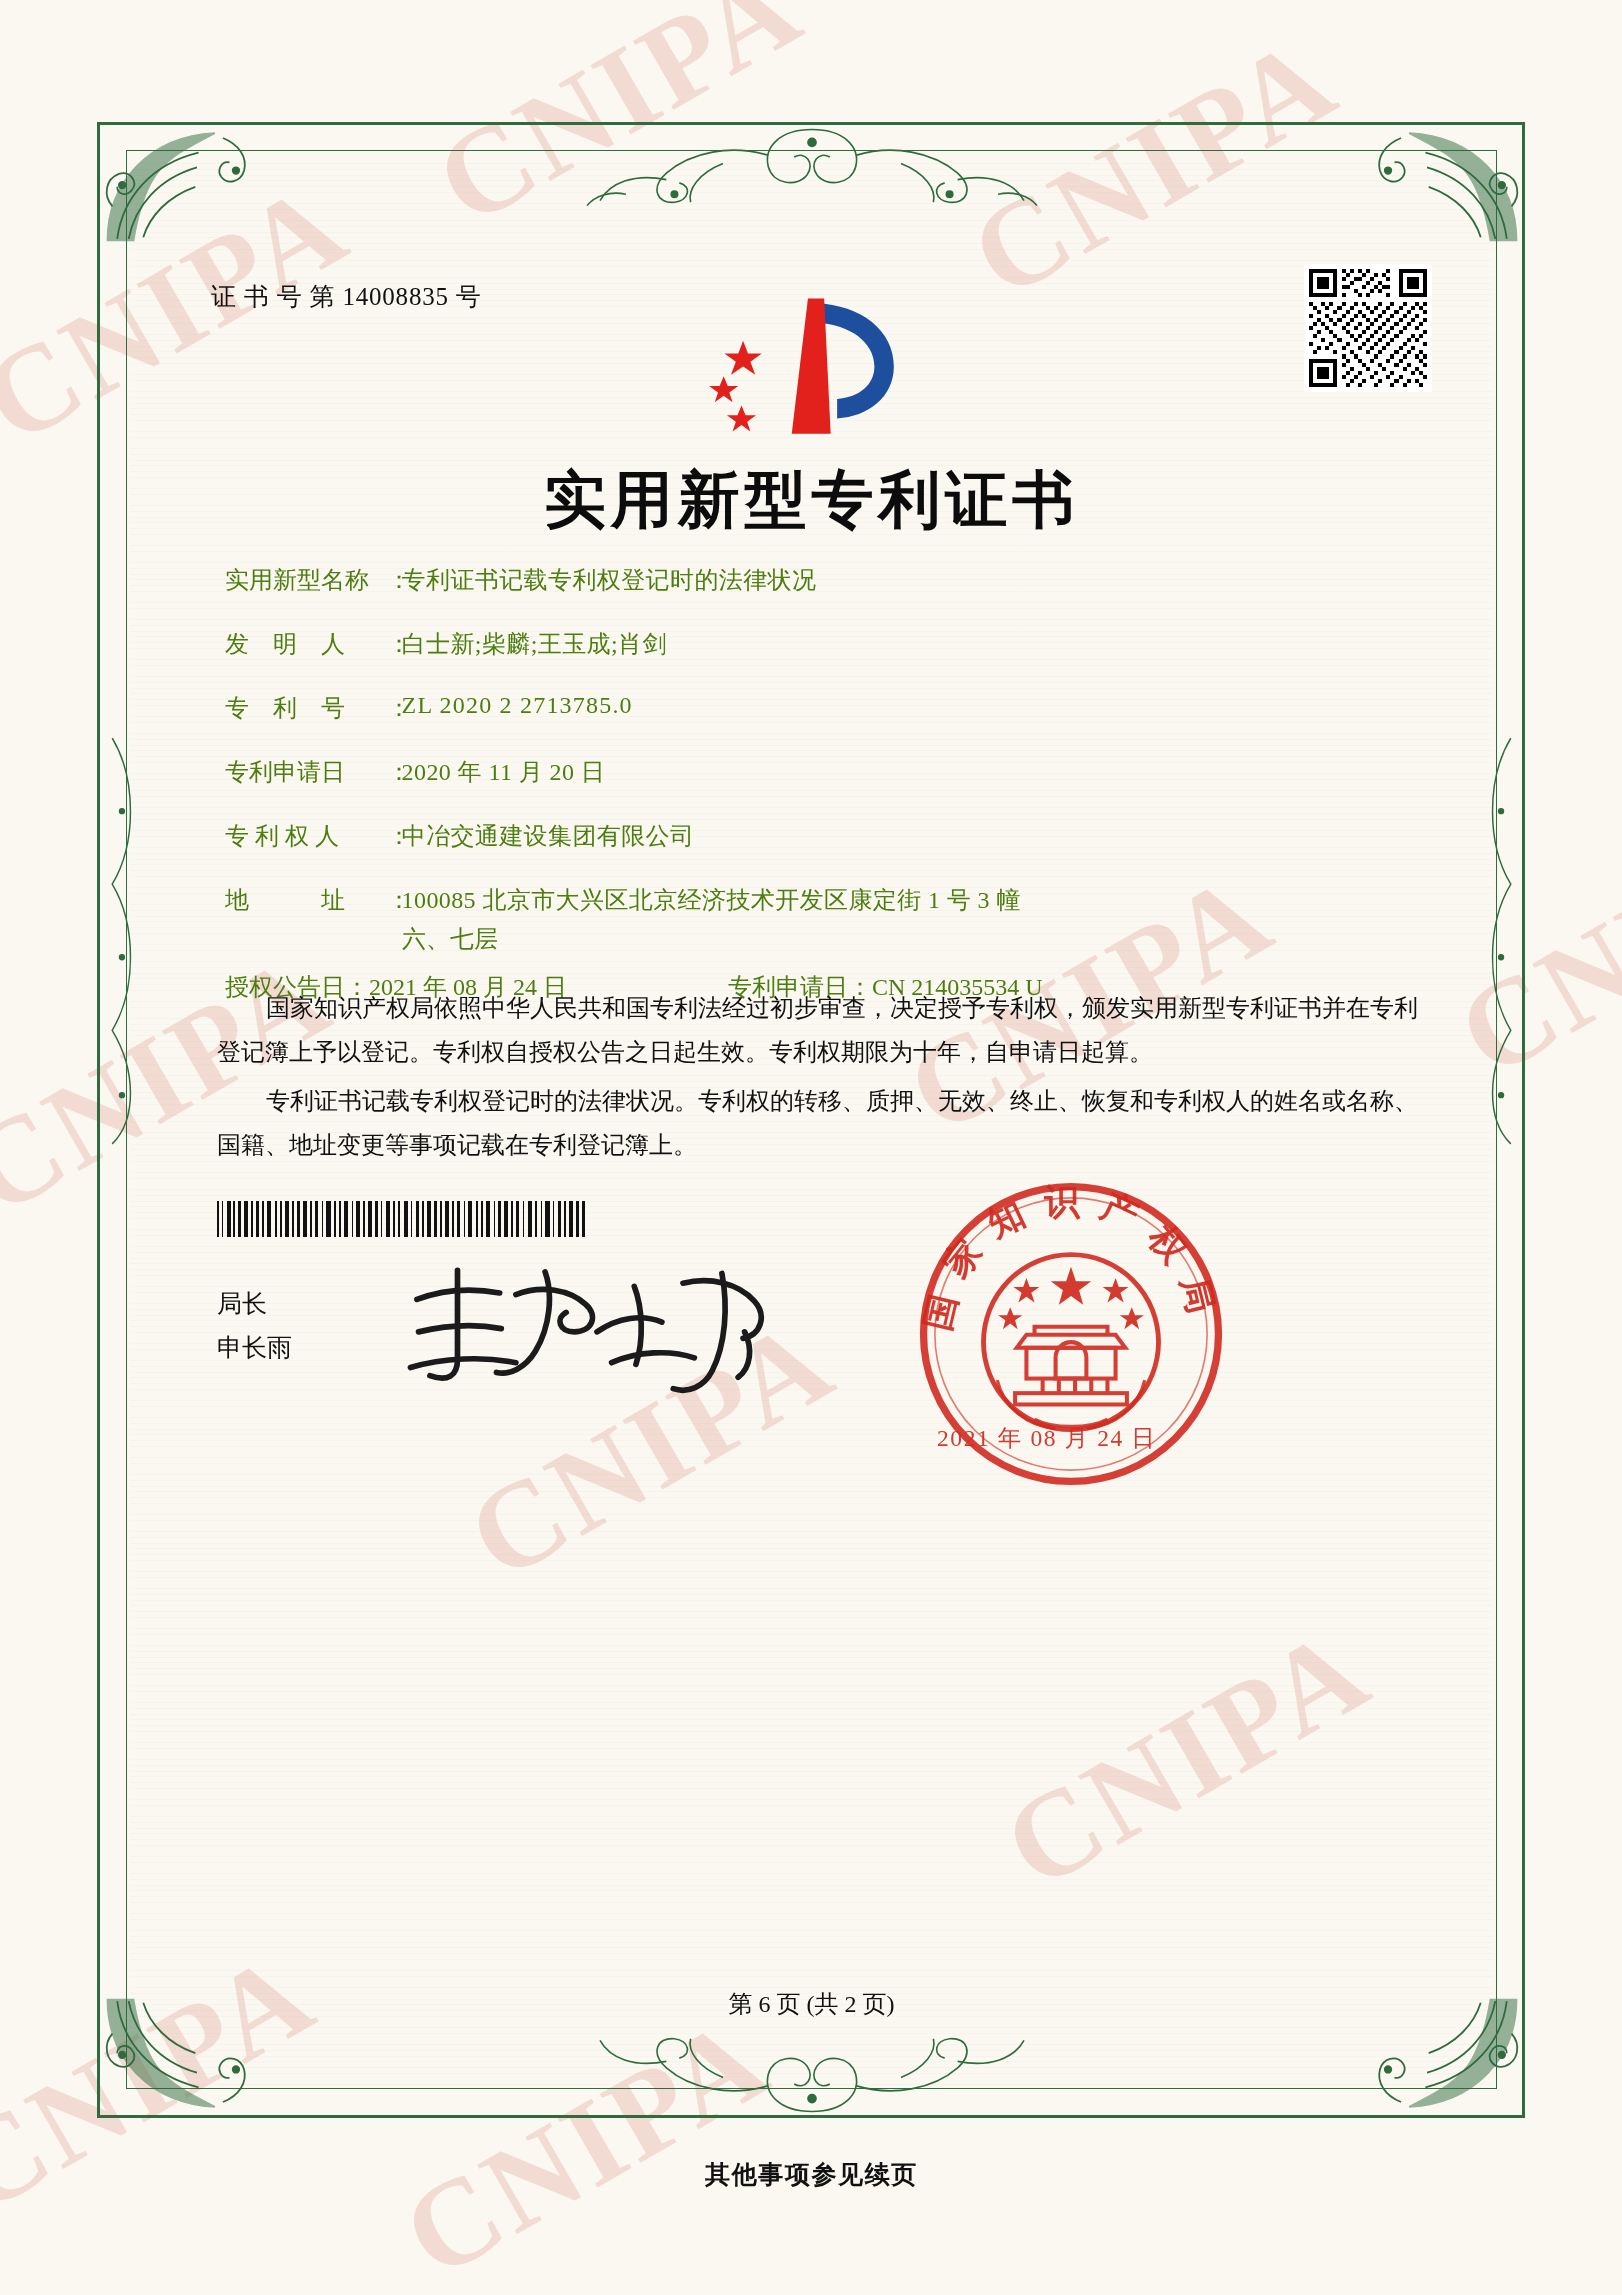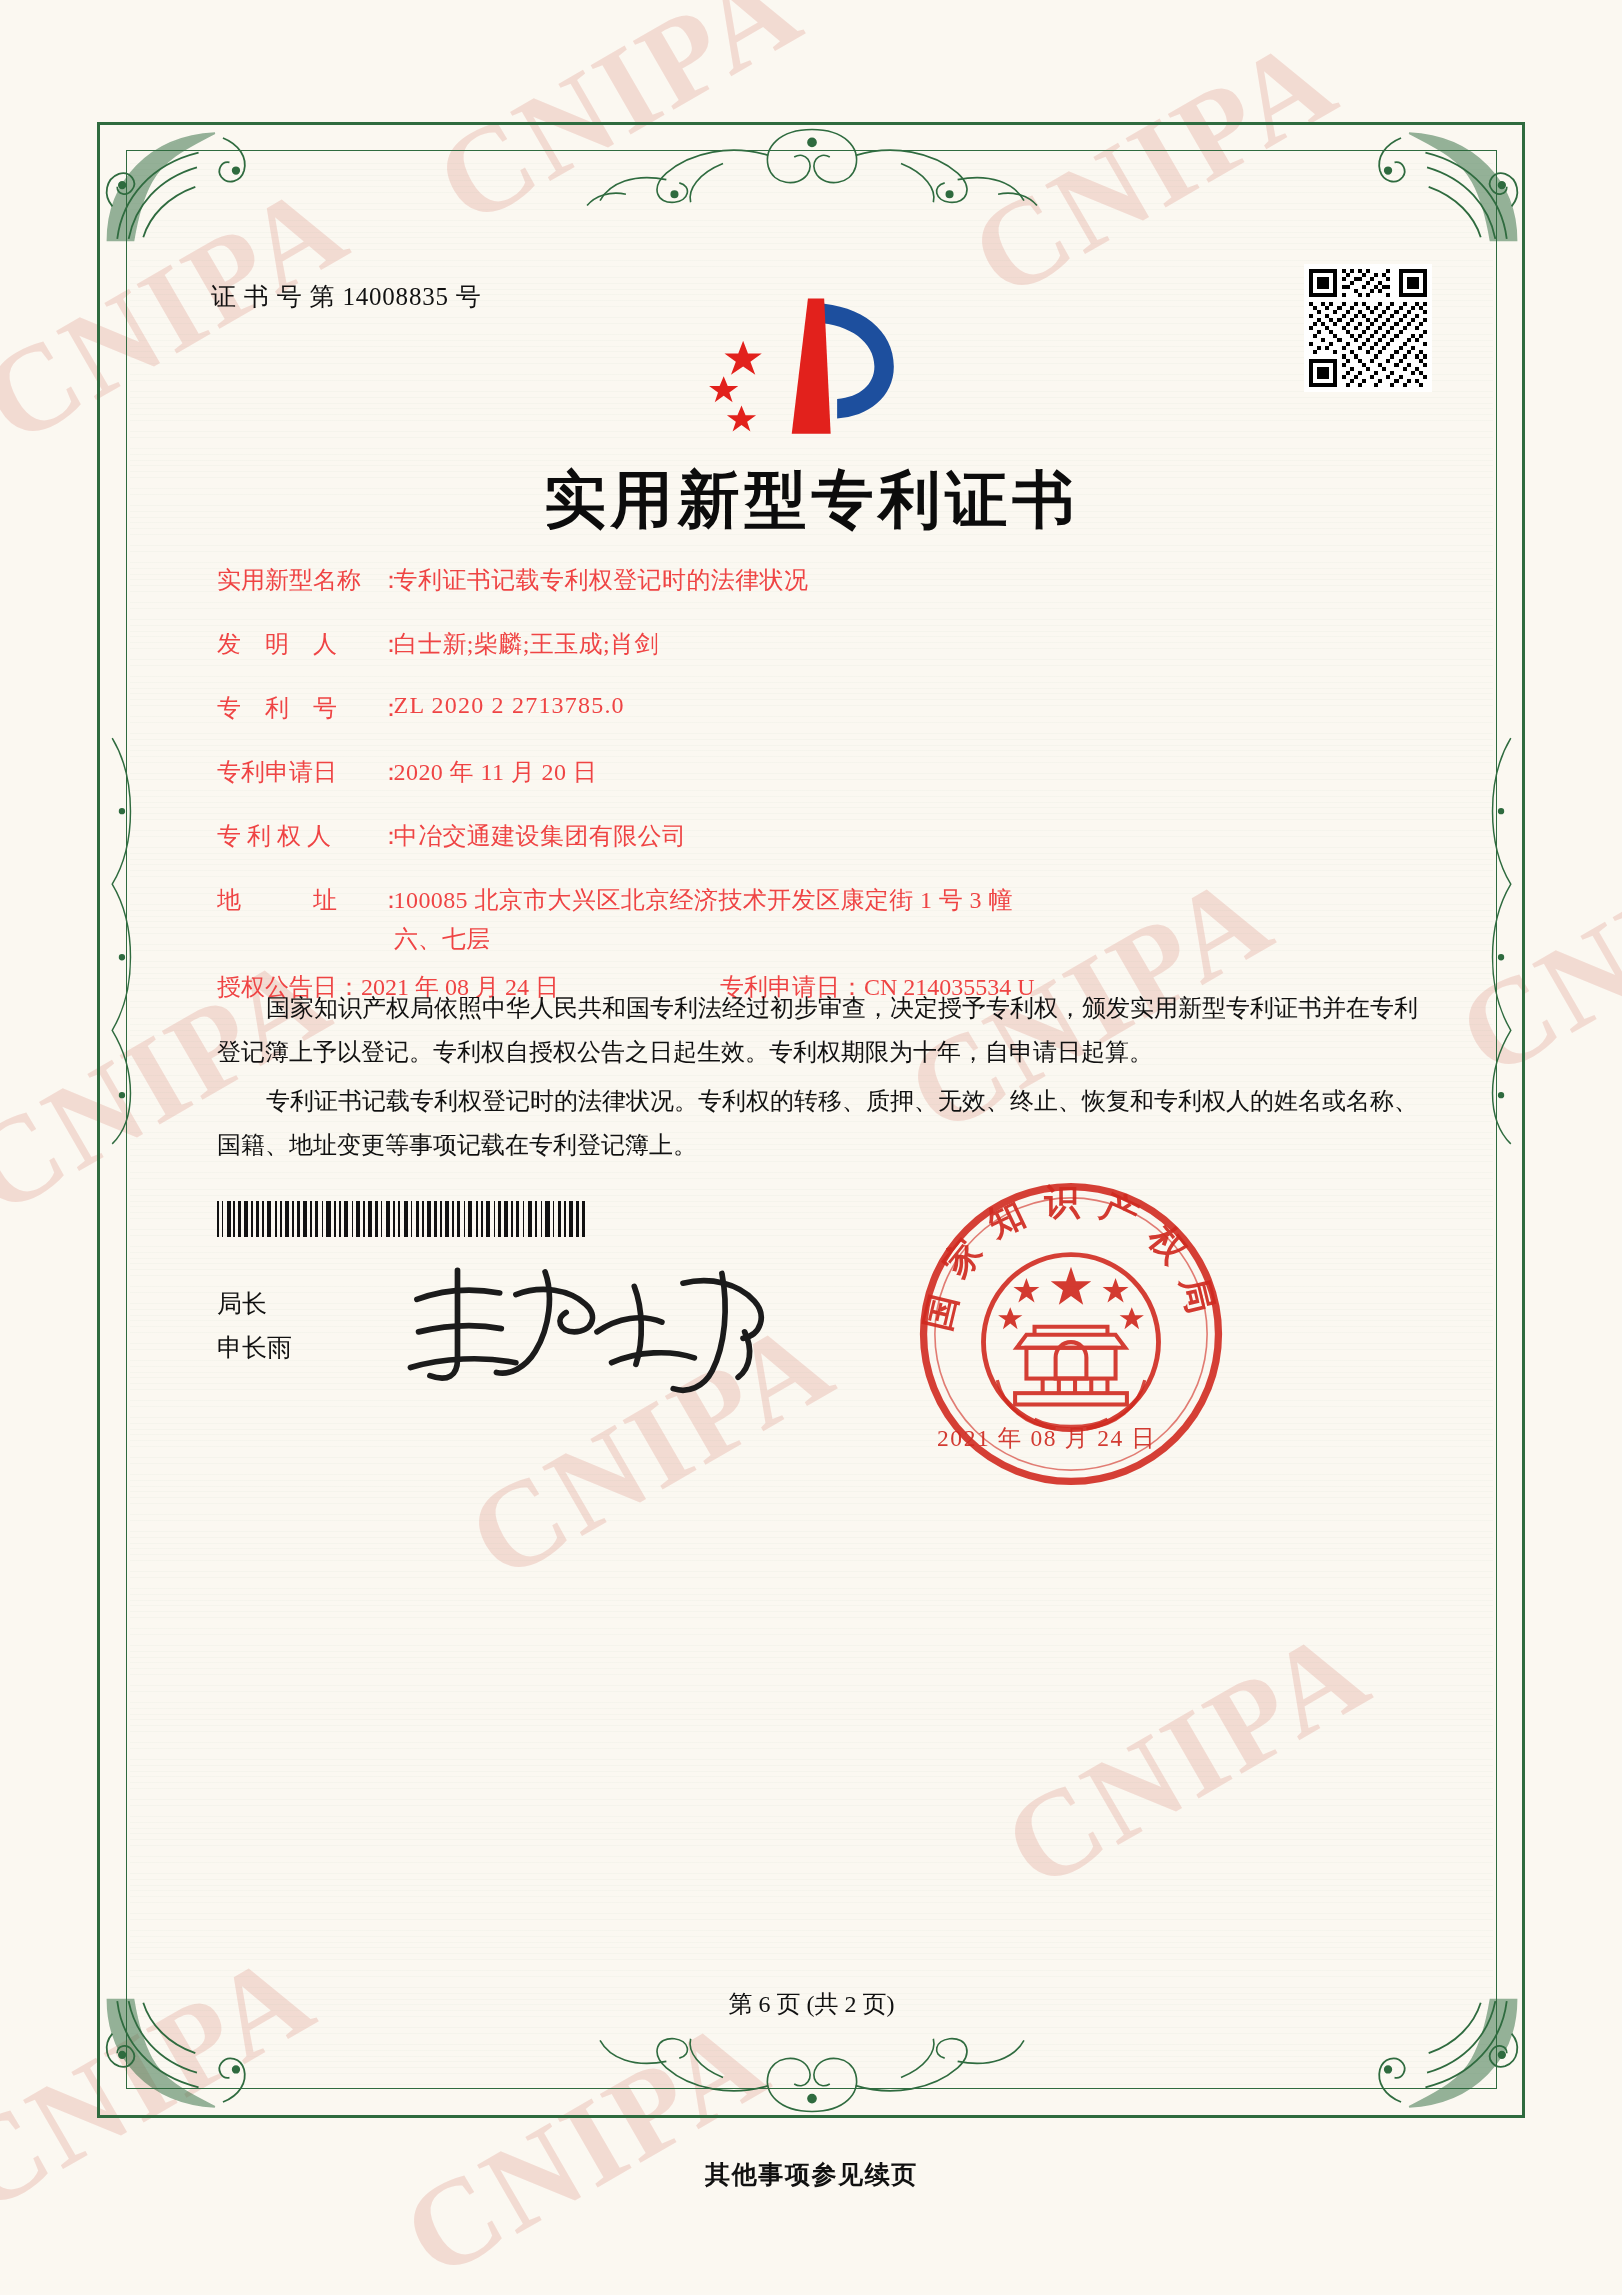--- a/index.html
+++ b/index.html
@@ -160,25 +160,25 @@
     font-size: 62px;
     font-weight: 700;
     letter-spacing: 4.9px;
     color: #0c0c0c;
     font-family: "DejaVu Sans", sans-serif;
   }
 
   
   .fields {
     position: absolute;
-    left: 91px;
+    left: 99px;
     top: 414px;
     width: 1193px;
     font-size: 24px;
-    color: #ef4444;
+    color: #4d7c0f;
   }
   .row {
     display: flex;
     align-items: flex-start;
     margin-bottom: 32px;
   }
   .label {
     width: 162px;
     flex: 0 0 162px;
     letter-spacing: 0px;

